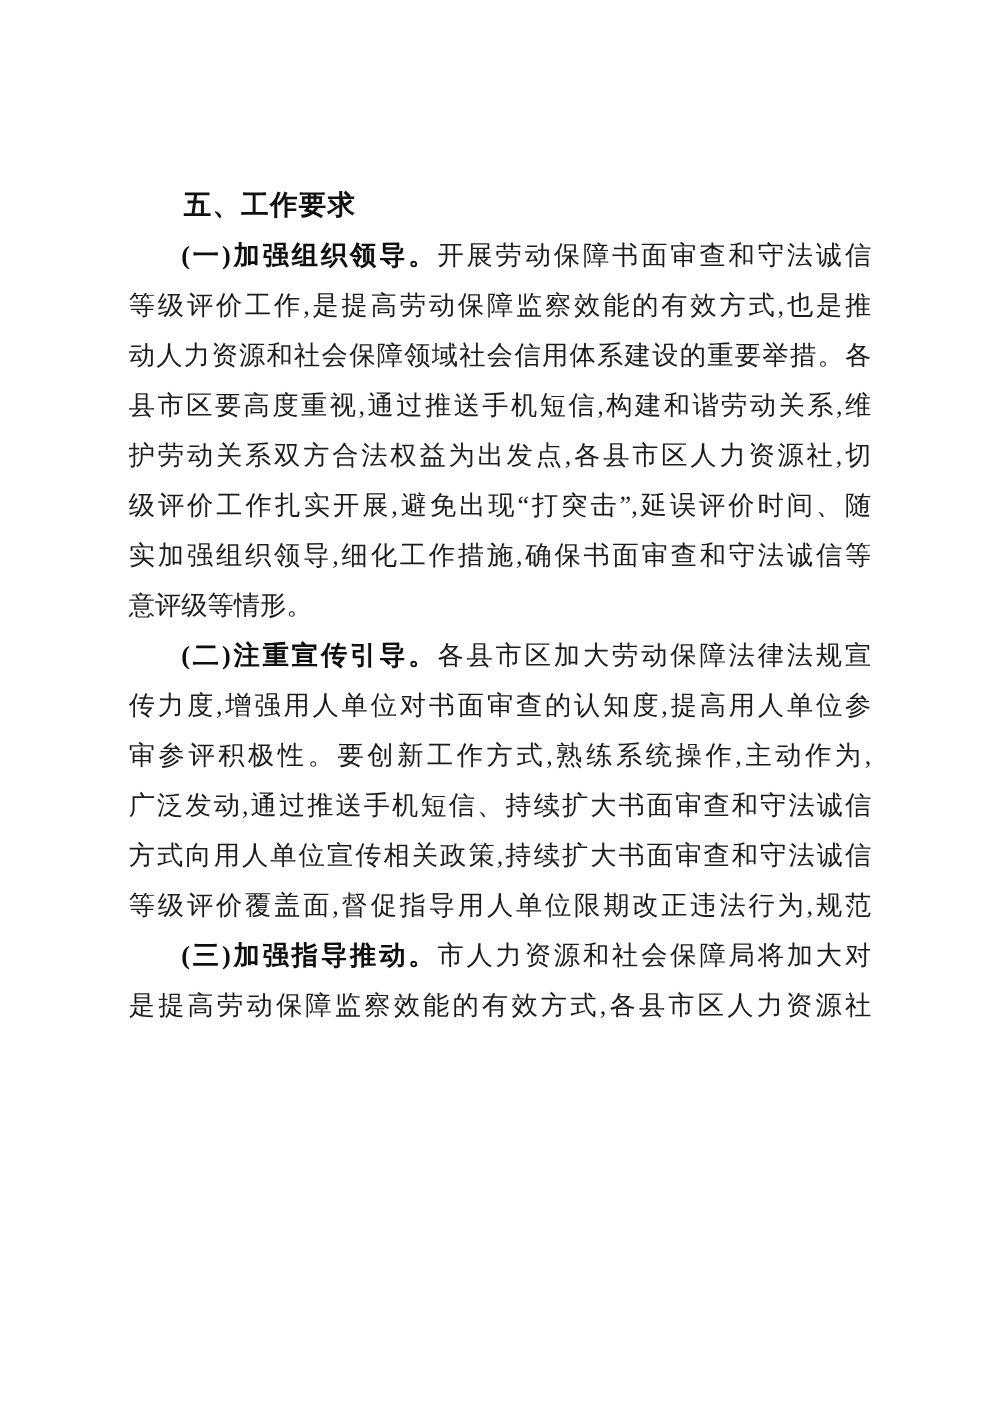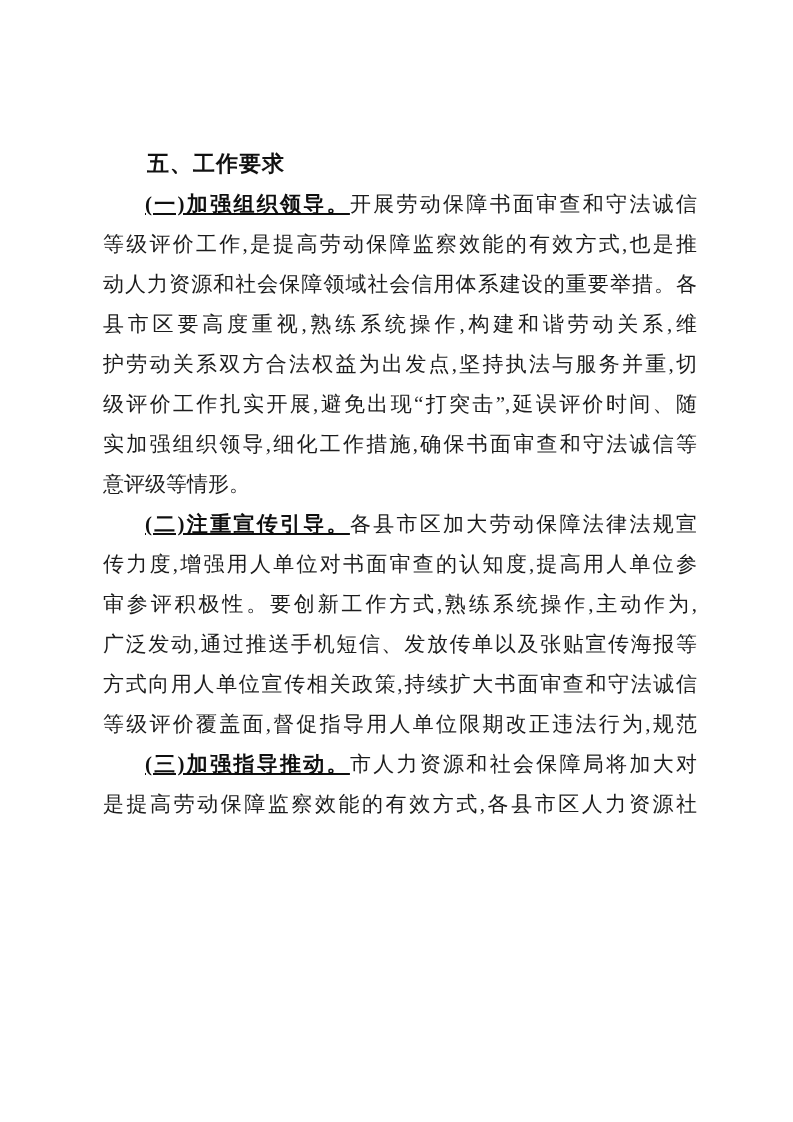--- a/index.html
+++ b/index.html
@@ -42,21 +42,20 @@
   .line.short {
     text-align: center;
     text-align-last: left;
   }
   .line.indent {
     text-indent: 2em;
   }
   .line b.lead {
     font-weight: 700;
     color: #0f0f0f;
-    text-decoration: underline;
   }
   .footer {
     position: absolute;
     top: 1018px;
     right: 108px;
     display: flex;
     align-items: center;
     gap: 3px;
     font-size: 19px;
     line-height: 24px;
@@ -72,30 +71,30 @@
 </head>
 <body>
 
 <div class="page">
   <div class="content">
     <h2 class="heading">五、工作要求</h2>
 
     <div class="line indent"><b class="lead">(一)加强组织领导。</b><span>开展劳动保障书面审查和守法诚信</span></div>
     <div class="line"><span>等级评价工作,是提高劳动保障监察效能的有效方式,也是推</span></div>
     <div class="line"><span>动人力资源和社会保障领域社会信用体系建设的重要举措。各</span></div>
-    <div class="line"><span>县市区要高度重视,熟练系统操作,构建和谐劳动关系,维</span></div>
-    <div class="line"><span>护劳动关系双方合法权益为出发点,坚持执法与服务并重,切</span></div>
+    <div class="line"><span>县市区要高度重视,通过推送手机短信,构建和谐劳动关系,维</span></div>
+    <div class="line"><span>护劳动关系双方合法权益为出发点,各县市区人力资源社,切</span></div>
     <div class="line"><span>级评价工作扎实开展,避免出现“打突击”,延误评价时间、随</span></div>
     <div class="line"><span>实加强组织领导,细化工作措施,确保书面审查和守法诚信等</span></div>
     <div class="line short"><span>意评级等情形。</span></div>
 
     <div class="line indent"><b class="lead">(二)注重宣传引导。</b><span>各县市区加大劳动保障法律法规宣</span></div>
     <div class="line"><span>传力度,增强用人单位对书面审查的认知度,提高用人单位参</span></div>
     <div class="line"><span>审参评积极性。要创新工作方式,熟练系统操作,主动作为,</span></div>
-    <div class="line"><span>广泛发动,通过推送手机短信、发放传单以及张贴宣传海报等</span></div>
+    <div class="line"><span>广泛发动,通过推送手机短信、持续扩大书面审查和守法诚信</span></div>
     <div class="line"><span>方式向用人单位宣传相关政策,持续扩大书面审查和守法诚信</span></div>
     <div class="line"><span>等级评价覆盖面,督促指导用人单位限期改正违法行为,规范</span></div>
 
     <div class="line indent"><b class="lead">(三)加强指导推动。</b><span>市人力资源和社会保障局将加大对</span></div>
     <div class="line"><span>是提高劳动保障监察效能的有效方式,各县市区人力资源社</span></div>
   </div>
 
   <div class="footer">
     <span class="dash">—</span>
     <span class="num">7</span>

